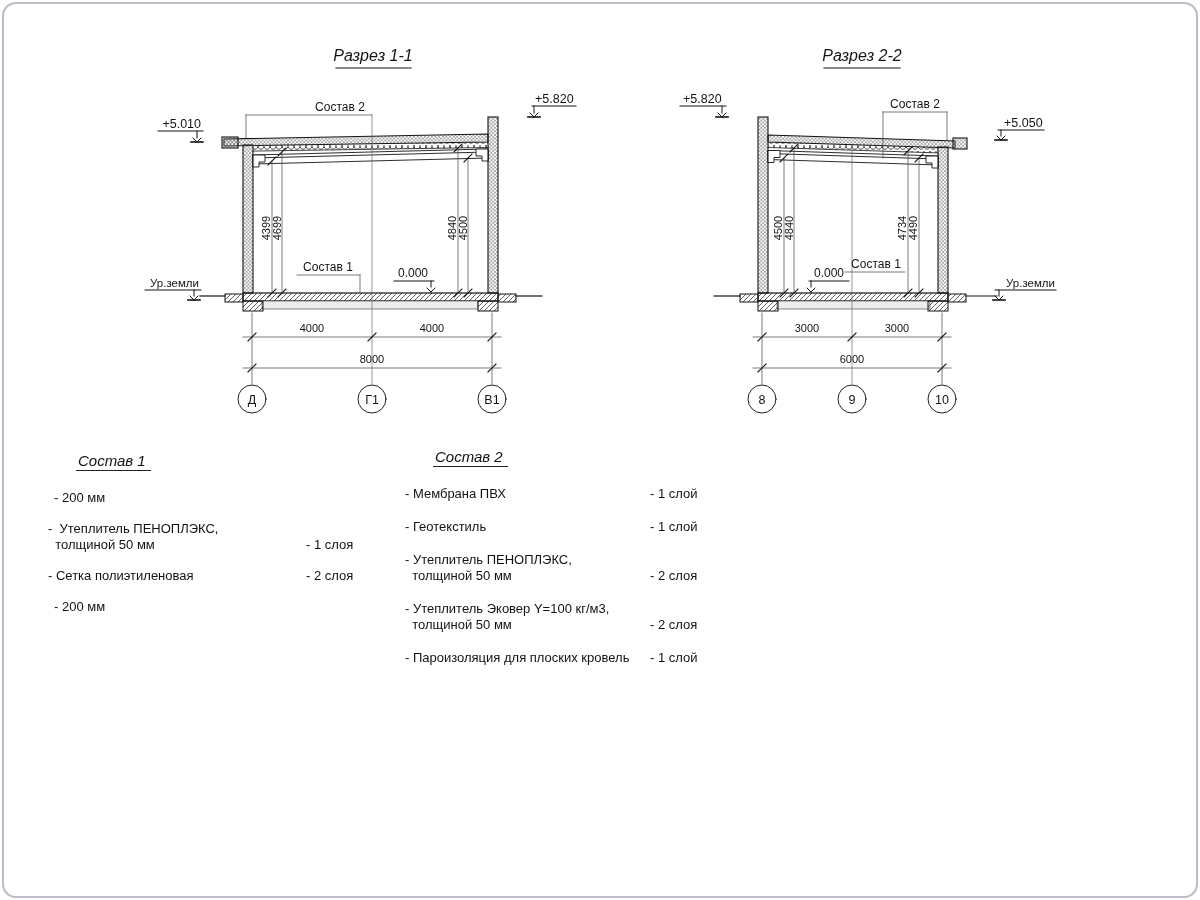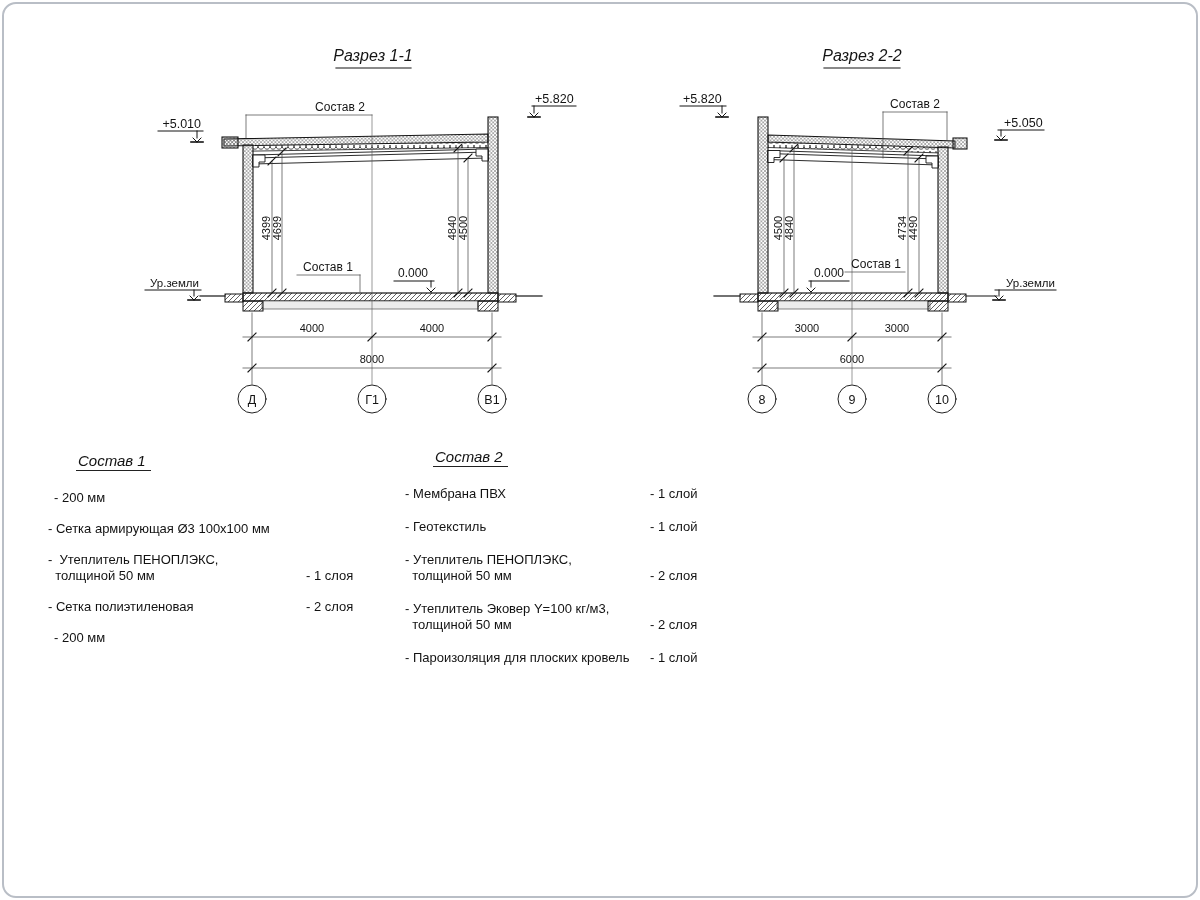--- a/index.html
+++ b/index.html
@@ -285,24 +285,20 @@
     <text x="942" y="403.5" font-size="12.5" text-anchor="middle">10</text>
   </g>
 </svg>
 
 <div class="legend l1" style="left:48px;top:452px;width:340px;">
   <div class="hd">Состав 1</div>
   <div class="item">
     <div class="val">- 200 мм</div>
   </div>
   <div class="item">
-    <div class="txt">- Сетка армирующая Ø3 100х100 мм</div>
-    <div class="val"></div>
-  </div>
-  <div class="item">
     <div class="txt">-  Утеплитель ПЕНОПЛЭКС,
   толщиной 50 мм</div>
     <div class="val">- 1 слоя</div>
   </div>
   <div class="item">
     <div class="txt">- Сетка полиэтиленовая</div>
     <div class="val">-  2 слоя</div>
   </div>
   <div class="item">
     <div class="val">- 200 мм</div>

